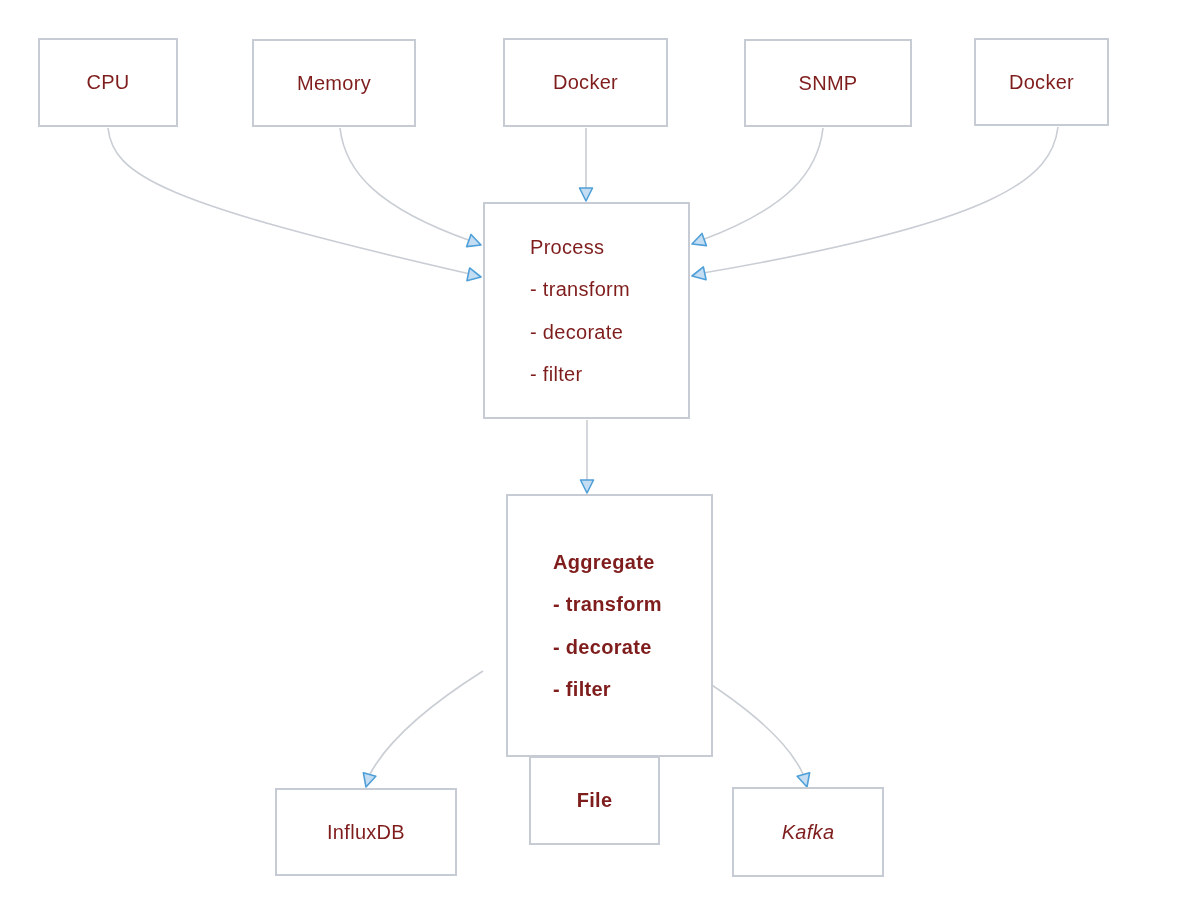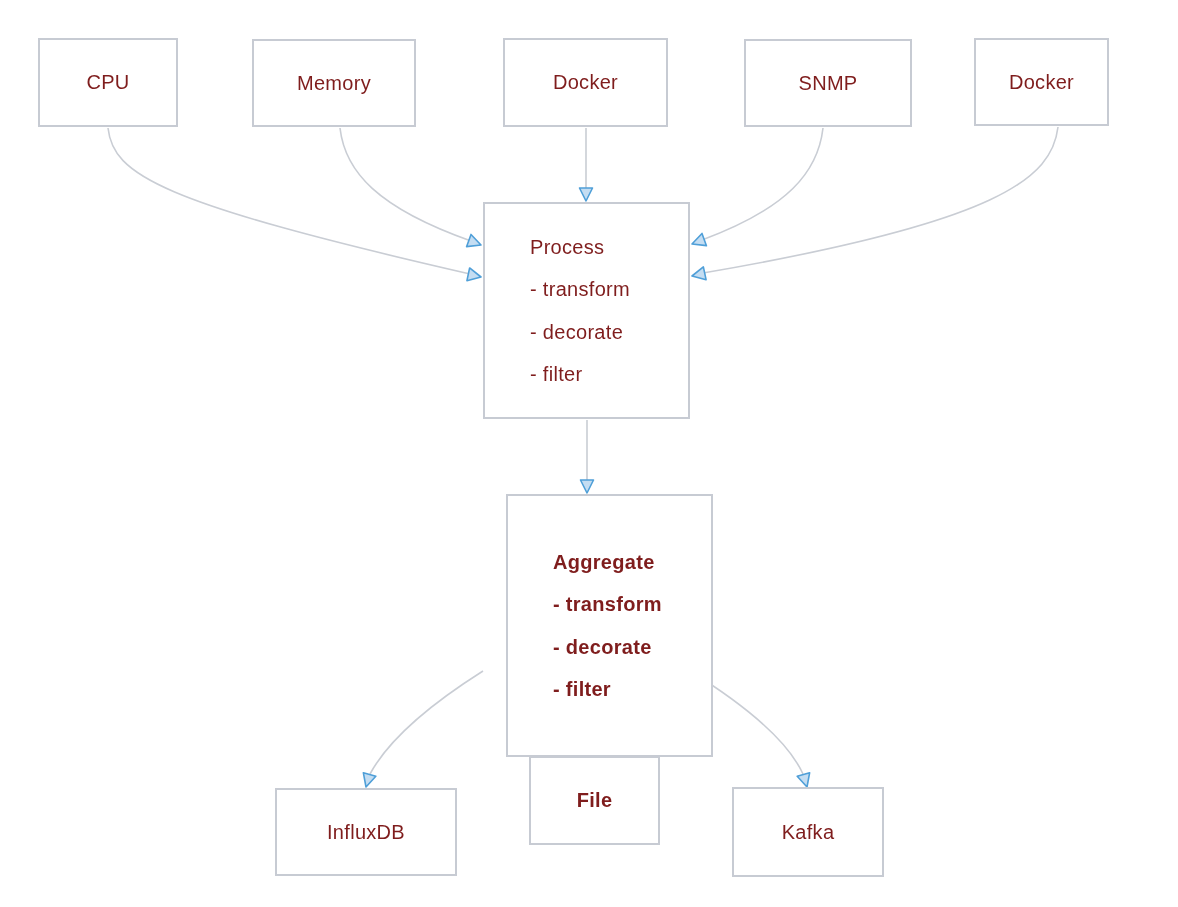--- a/index.html
+++ b/index.html
@@ -64,21 +64,21 @@
   
   .n-cpu       { left: 38px;  top: 38px;  width: 140px; height: 89px; }
   .n-memory    { left: 252px; top: 39px;  width: 164px; height: 88px; }
   .n-mysql     { left: 503px; top: 38px;  width: 165px; height: 89px; }
   .n-snmp      { left: 744px; top: 39px;  width: 168px; height: 88px; }
   .n-docker    { left: 974px; top: 38px;  width: 135px; height: 88px; }
   .n-process   { left: 483px; top: 202px; width: 207px; height: 217px; }
   .n-aggregate { left: 506px; top: 494px; width: 207px; height: 263px; font-weight: bold; }
   .n-influxdb  { left: 275px; top: 788px; width: 182px; height: 88px; }
   .n-file      { left: 529px; top: 756px; width: 131px; height: 89px; font-weight: bold; }
-  .n-kafka     { left: 732px; top: 787px; width: 152px; height: 90px; }
+  .n-kafka     { left: 732px; top: 787px; width: 152px; height: 90px; font-style: italic; }
 </style>
 </head>
 <body>
 
 <div class="canvas">
 
   <svg class="edges" viewBox="0 0 1178 907" xmlns="http://www.w3.org/2000/svg">
 
     <path class="edge" d="M 108 128 C 113 175, 160 203, 470 274"></path>
     <path class="edge" d="M 340 128 C 345 172, 378 208, 471 241"></path>

